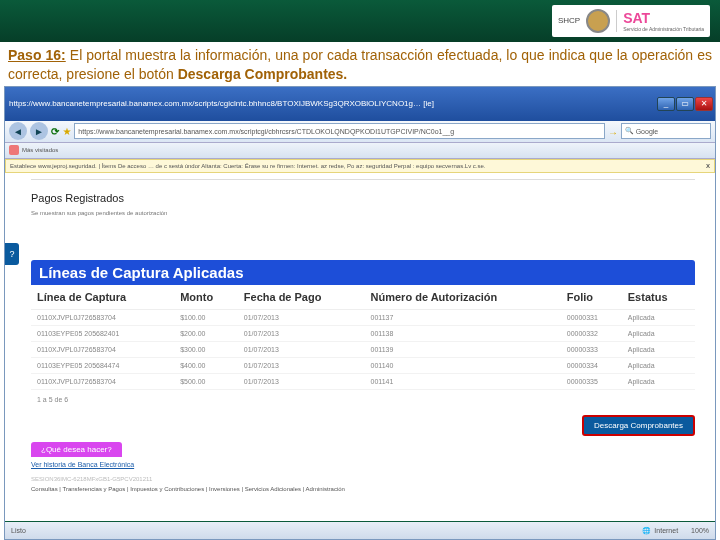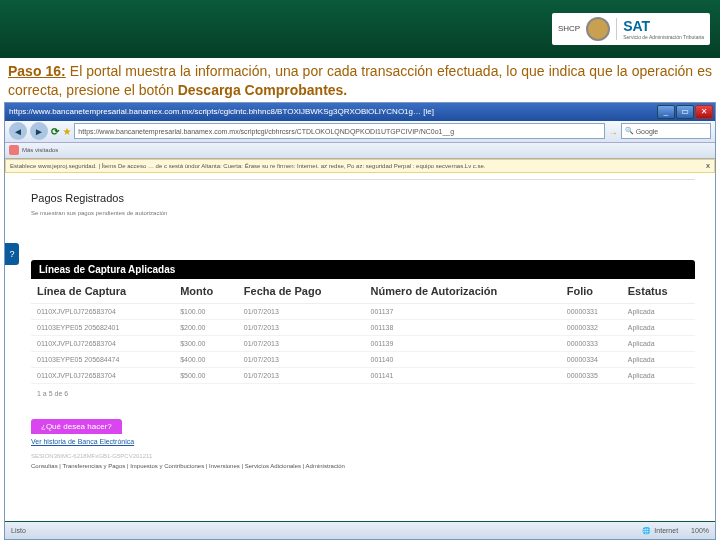--- a/index.html
+++ b/index.html
@@ -1,47 +1,47 @@
 <!DOCTYPE html>
 <html><head>
 <meta charset="utf-8">
 <style>
   * { margin: 0; padding: 0; box-sizing: border-box; }
   body { font-family: Arial, sans-serif; font-size: 10px; width: 720px; height: 540px; overflow: hidden; background: #fff; }
-  .slide-header { height: 58px; background: linear-gradient(#0a5a3a, #063e28); display: flex; justify-content: flex-end; align-items: center; padding: 0 10px; }
+  .slide-header { height: 42px; background: linear-gradient(#0a5a3a, #063e28); display: flex; justify-content: flex-end; align-items: center; padding: 0 10px; }
   .slide-header-right { background: #fff; height: 32px; display: flex; align-items: center; padding: 0 6px; gap: 6px; border-radius: 2px; }
   .inst-logo { width: 24px; height: 24px; background: #c8a050; border-radius: 50%; border: 2px solid #888; }
   .inst-text { font-size: 8px; color: #444; line-height: 1; }
-  .sat-logo { font-size: 14px; font-weight: bold; color: #0369a1; }
+  .sat-logo { font-size: 14px; font-weight: bold; color: #ec4899; }
   .sat-sub { font-size: 5px; color: #666; }
   .instruction { font-size: 14px; color: #a16207; padding: 4px 8px 2px 8px; line-height: 1.35; text-align: justify; }
   .instruction b { font-weight: bold; }
   .instruction u { text-decoration: underline; }
   .browser { margin: 0 4px; border: 1px solid #7a98bd; }
-  .titlebar { height: 18px; background: linear-gradient(#3b6fc4, #1f4e9e); color: #fff; display: flex; align-items: center; justify-content: space-between; padding: 0 2px 0 4px; font-size: 8px; }
+  .titlebar { height: 34px; background: linear-gradient(#3b6fc4, #1f4e9e); color: #fff; display: flex; align-items: center; justify-content: space-between; padding: 0 2px 0 4px; font-size: 8px; }
   .title-url { flex: 1; white-space: nowrap; overflow: hidden; }
   .win-btns { display: flex; gap: 1px; }
   .win-btn { width: 18px; height: 14px; background: linear-gradient(#e44, #a11); border: 1px solid #933; font-size: 8px; color: #fff; text-align: center; line-height: 12px; border-radius: 2px; }
   .win-btn.min, .win-btn.max { background: linear-gradient(#6fa3e8, #2d62b0); border-color: #245; }
   .toolbar { height: 22px; background: linear-gradient(#f5f8fc, #dbe6f4); display: flex; align-items: center; gap: 3px; padding: 0 4px; border-bottom: 1px solid #aac; }
   .nav-btn { width: 18px; height: 18px; border-radius: 50%; background: #adc4e2; display: flex; align-items: center; justify-content: center; color: #145; font-size: 10px; }
   .reload { color: #0a6e0a; font-weight: bold; }
   .url-box { flex: 1; height: 16px; background: #fff; border: 1px solid #8aa7c8; font-size: 7px; padding: 0 3px; display: flex; align-items: center; color: #555; overflow: hidden; }
   .star { color: #d9a900; }
   .search-box { width: 90px; height: 16px; background: #fff; border: 1px solid #8aa7c8; font-size: 7px; padding: 0 3px; display: flex; align-items: center; color: #555; }
   .bookmarkbar { height: 16px; background: linear-gradient(#eef3fa, #d7e2f0); border-bottom: 1px solid #aac; font-size: 6px; color: #555; display: flex; align-items: center; padding: 0 4px; }
   .favicon { width: 10px; height: 10px; background: #e77; border-radius: 2px; margin-right: 3px; }
   .content-frame { height: 400px; overflow: hidden; background: #fff; position: relative; }
   .info-strip { height: 14px; background: #fef8d8; border: 1px solid #e6d57a; font-size: 6px; color: #555; display: flex; align-items: center; padding: 0 4px; justify-content: space-between; }
   .page { padding: 6px 20px 0 26px; position: relative; }
   .mini-tab { position: absolute; left: 0; top: 70px; width: 14px; height: 22px; background: #0a5a9e; border-radius: 0 3px 3px 0; color: #fff; font-size: 9px; text-align: center; line-height: 22px; }
   .hr-top { height: 1px; background: #ddd; margin-bottom: 8px; }
   .section-title { font-size: 11px; font-weight: normal; color: #222; margin: 12px 0 6px 0; }
   .small-txt { font-size: 6px; color: #777; margin-bottom: 8px; }
-  .band-header { background: #000000; color: #fff; font-size: 10px; font-weight: bold; padding: 4px 8px; border-radius: 3px 3px 0 0; margin-top: 44px; }
+  .band-header { background: #1d4ed8; color: #fff; font-size: 15px; font-weight: bold; padding: 4px 8px; border-radius: 3px 3px 0 0; margin-top: 44px; }
   table { width: 100%; border-collapse: collapse; font-size: 7px; }
   th { text-align: left; font-weight: bold; color: #333; padding: 6px 6px; border-bottom: 1px solid #eee; font-size: 11px; }
   td { padding: 4px 6px; border-bottom: 1px solid #f2f2f2; color: #888; }
   .row-count { font-size: 7px; color: #888; padding: 6px; }
   .btn-descarga { float: right; background: #0a5a9e; color: #fff; font-size: 8px; padding: 4px 10px; border: 2px solid #c00; border-radius: 3px; margin: 6px 0; }
   .help-block { clear: both; margin-top: 16px; }
   .help-label { background: #d946ef; color: #fff; font-size: 8px; padding: 3px 10px; display: inline-block; border-radius: 3px 3px 0 0; }
   .help-link { display: block; font-size: 7px; color: #1a5caa; text-decoration: underline; padding: 4px 0; }
   .session-tag { font-size: 6px; color: #bbb; margin-top: 4px; }
   .foot-links { font-size: 6px; color: #555; margin-top: 4px; padding-bottom: 2px; }
@@ -161,20 +161,21 @@
               <td>$500.00</td>
               <td>01/07/2013</td>
               <td>001141</td>
               <td>00000335</td>
               <td>Aplicada</td>
             </tr>
         </tbody>
       </table>
       <div class="row-count">1 a 5 de 6</div>
 
+      <div class="btn-descarga">Descarga Comprobantes</div>
 
       <div class="help-block">
         <div class="help-label">¿Qué desea hacer?</div>
         <a class="help-link">Ver historia de Banca Electrónica</a>
         <div class="session-tag">SESION36IMC-6218MFxGB1-G5PCV201211</div>
         <div class="foot-links">Consultas | Transferencias y Pagos | Impuestos y Contribuciones | Inversiones | Servicios Adicionales | Administración</div>
       </div>
     </div>
 
     <div class="slide-foot">

